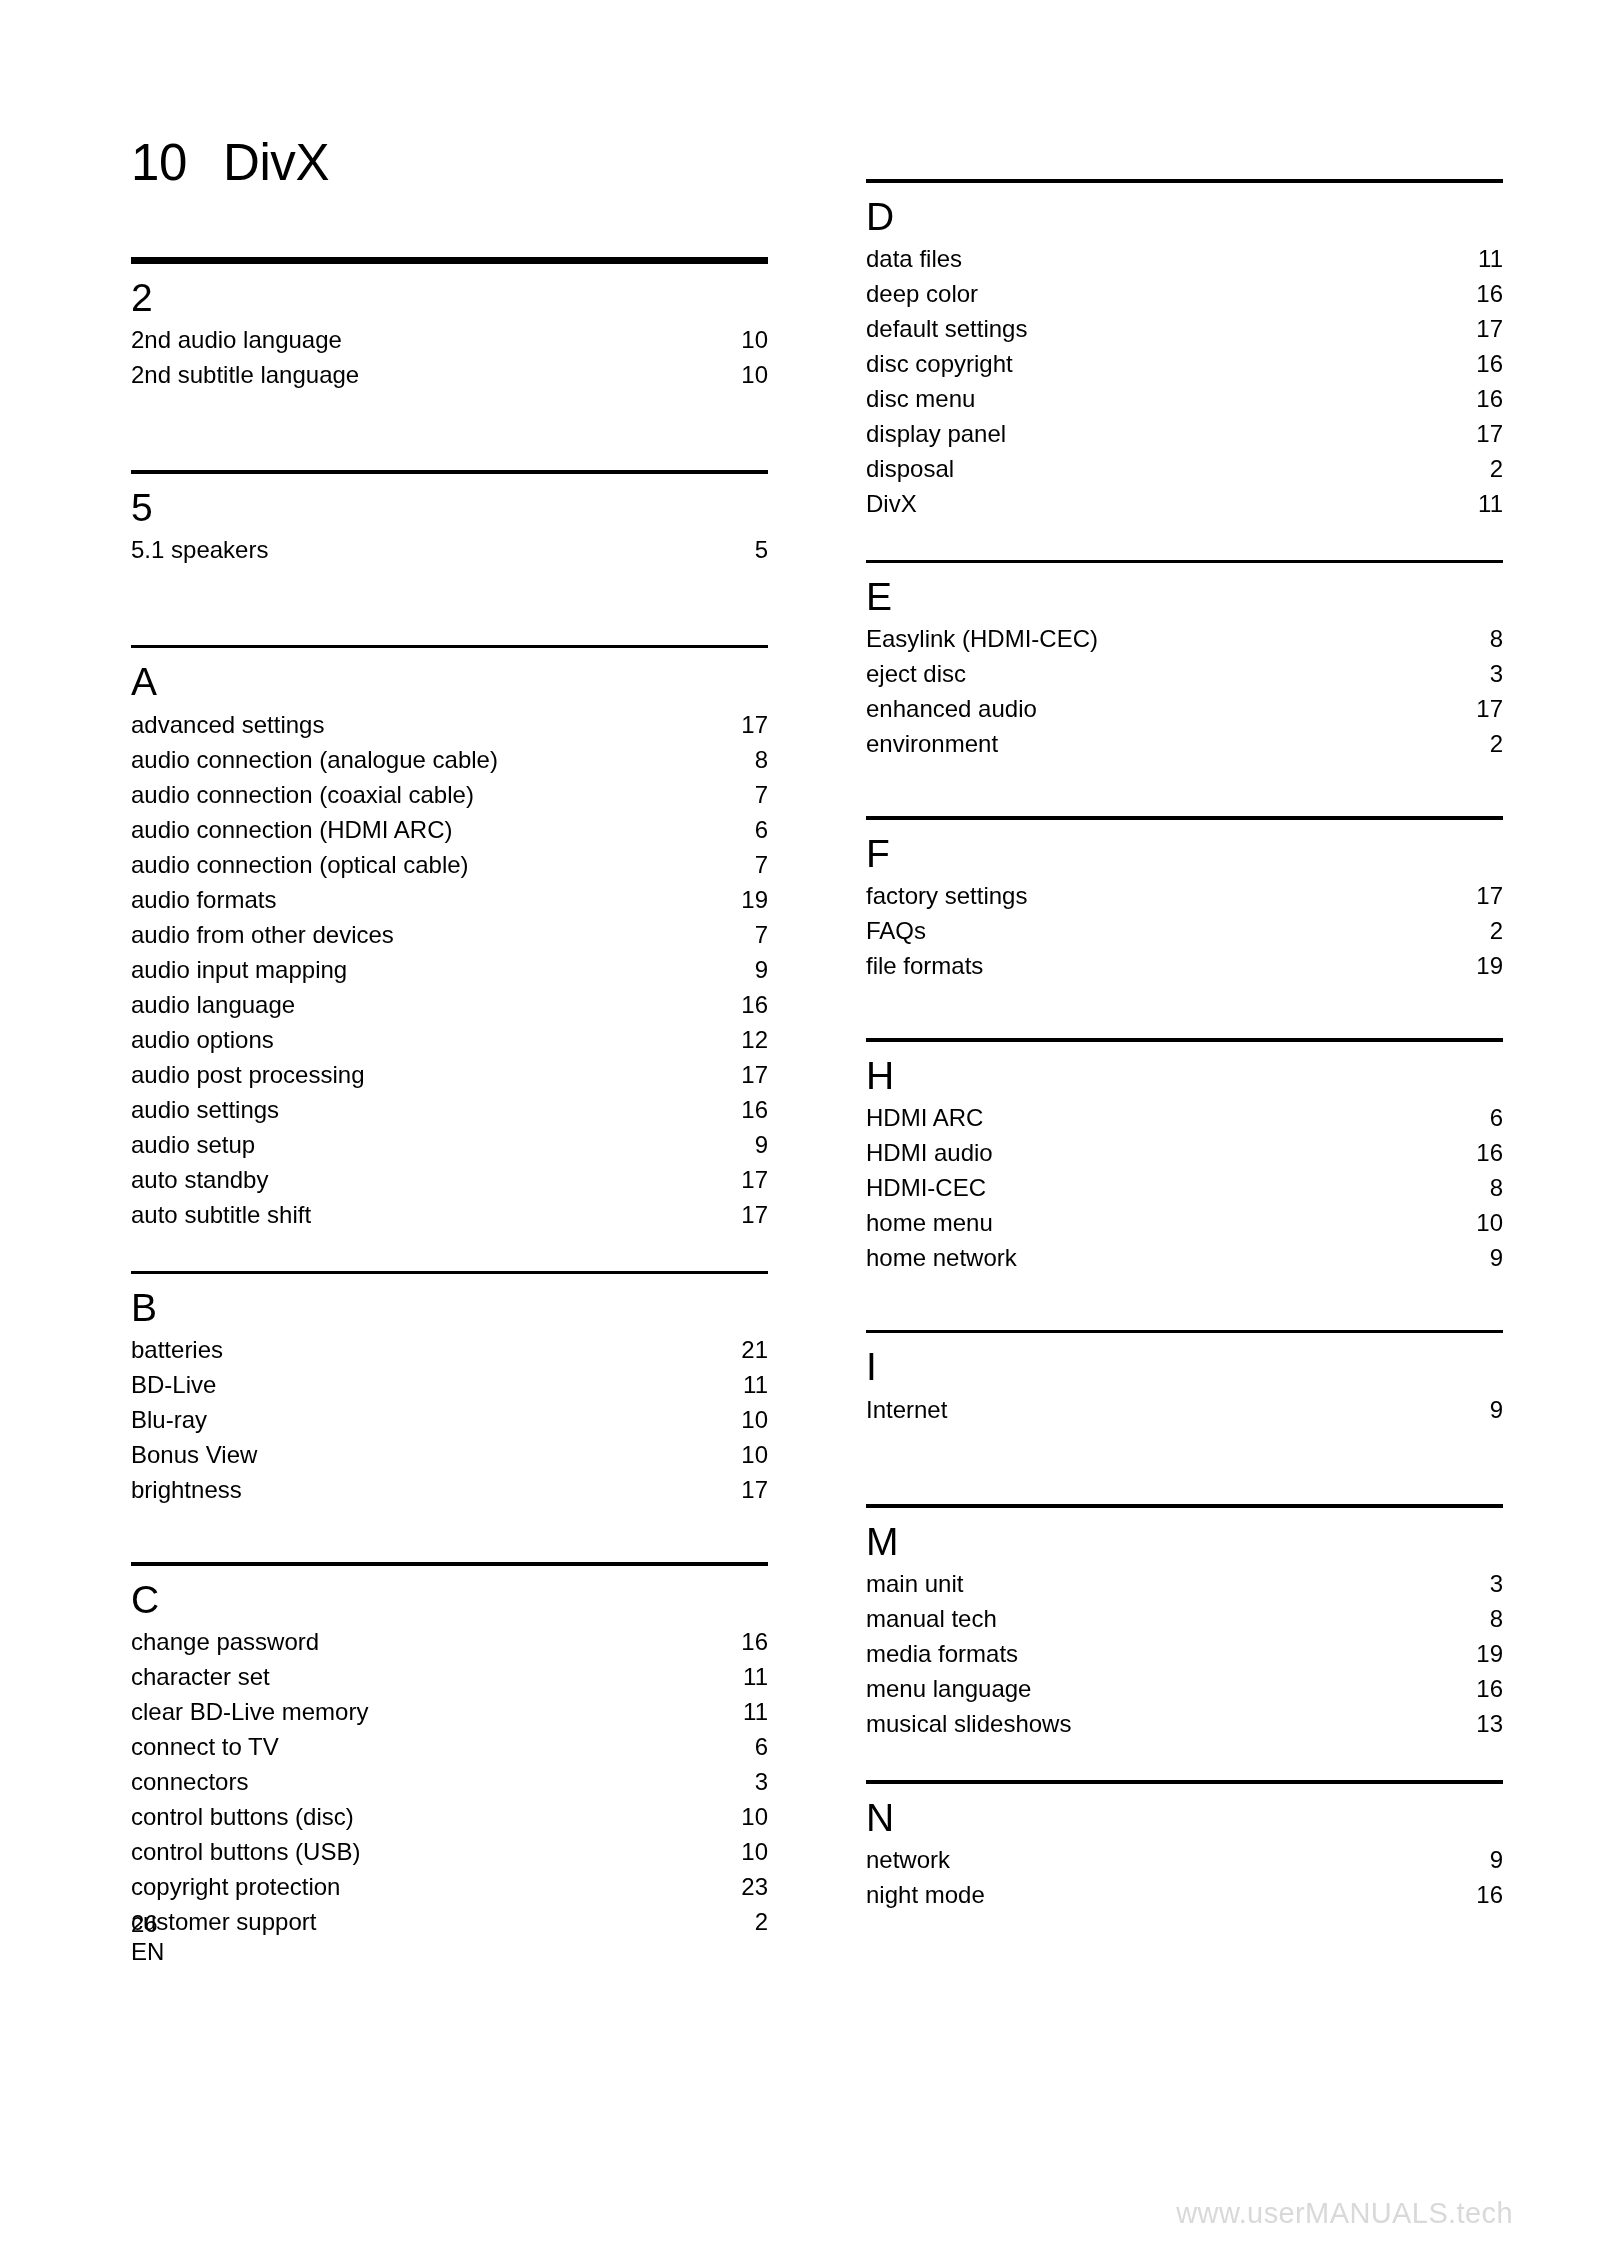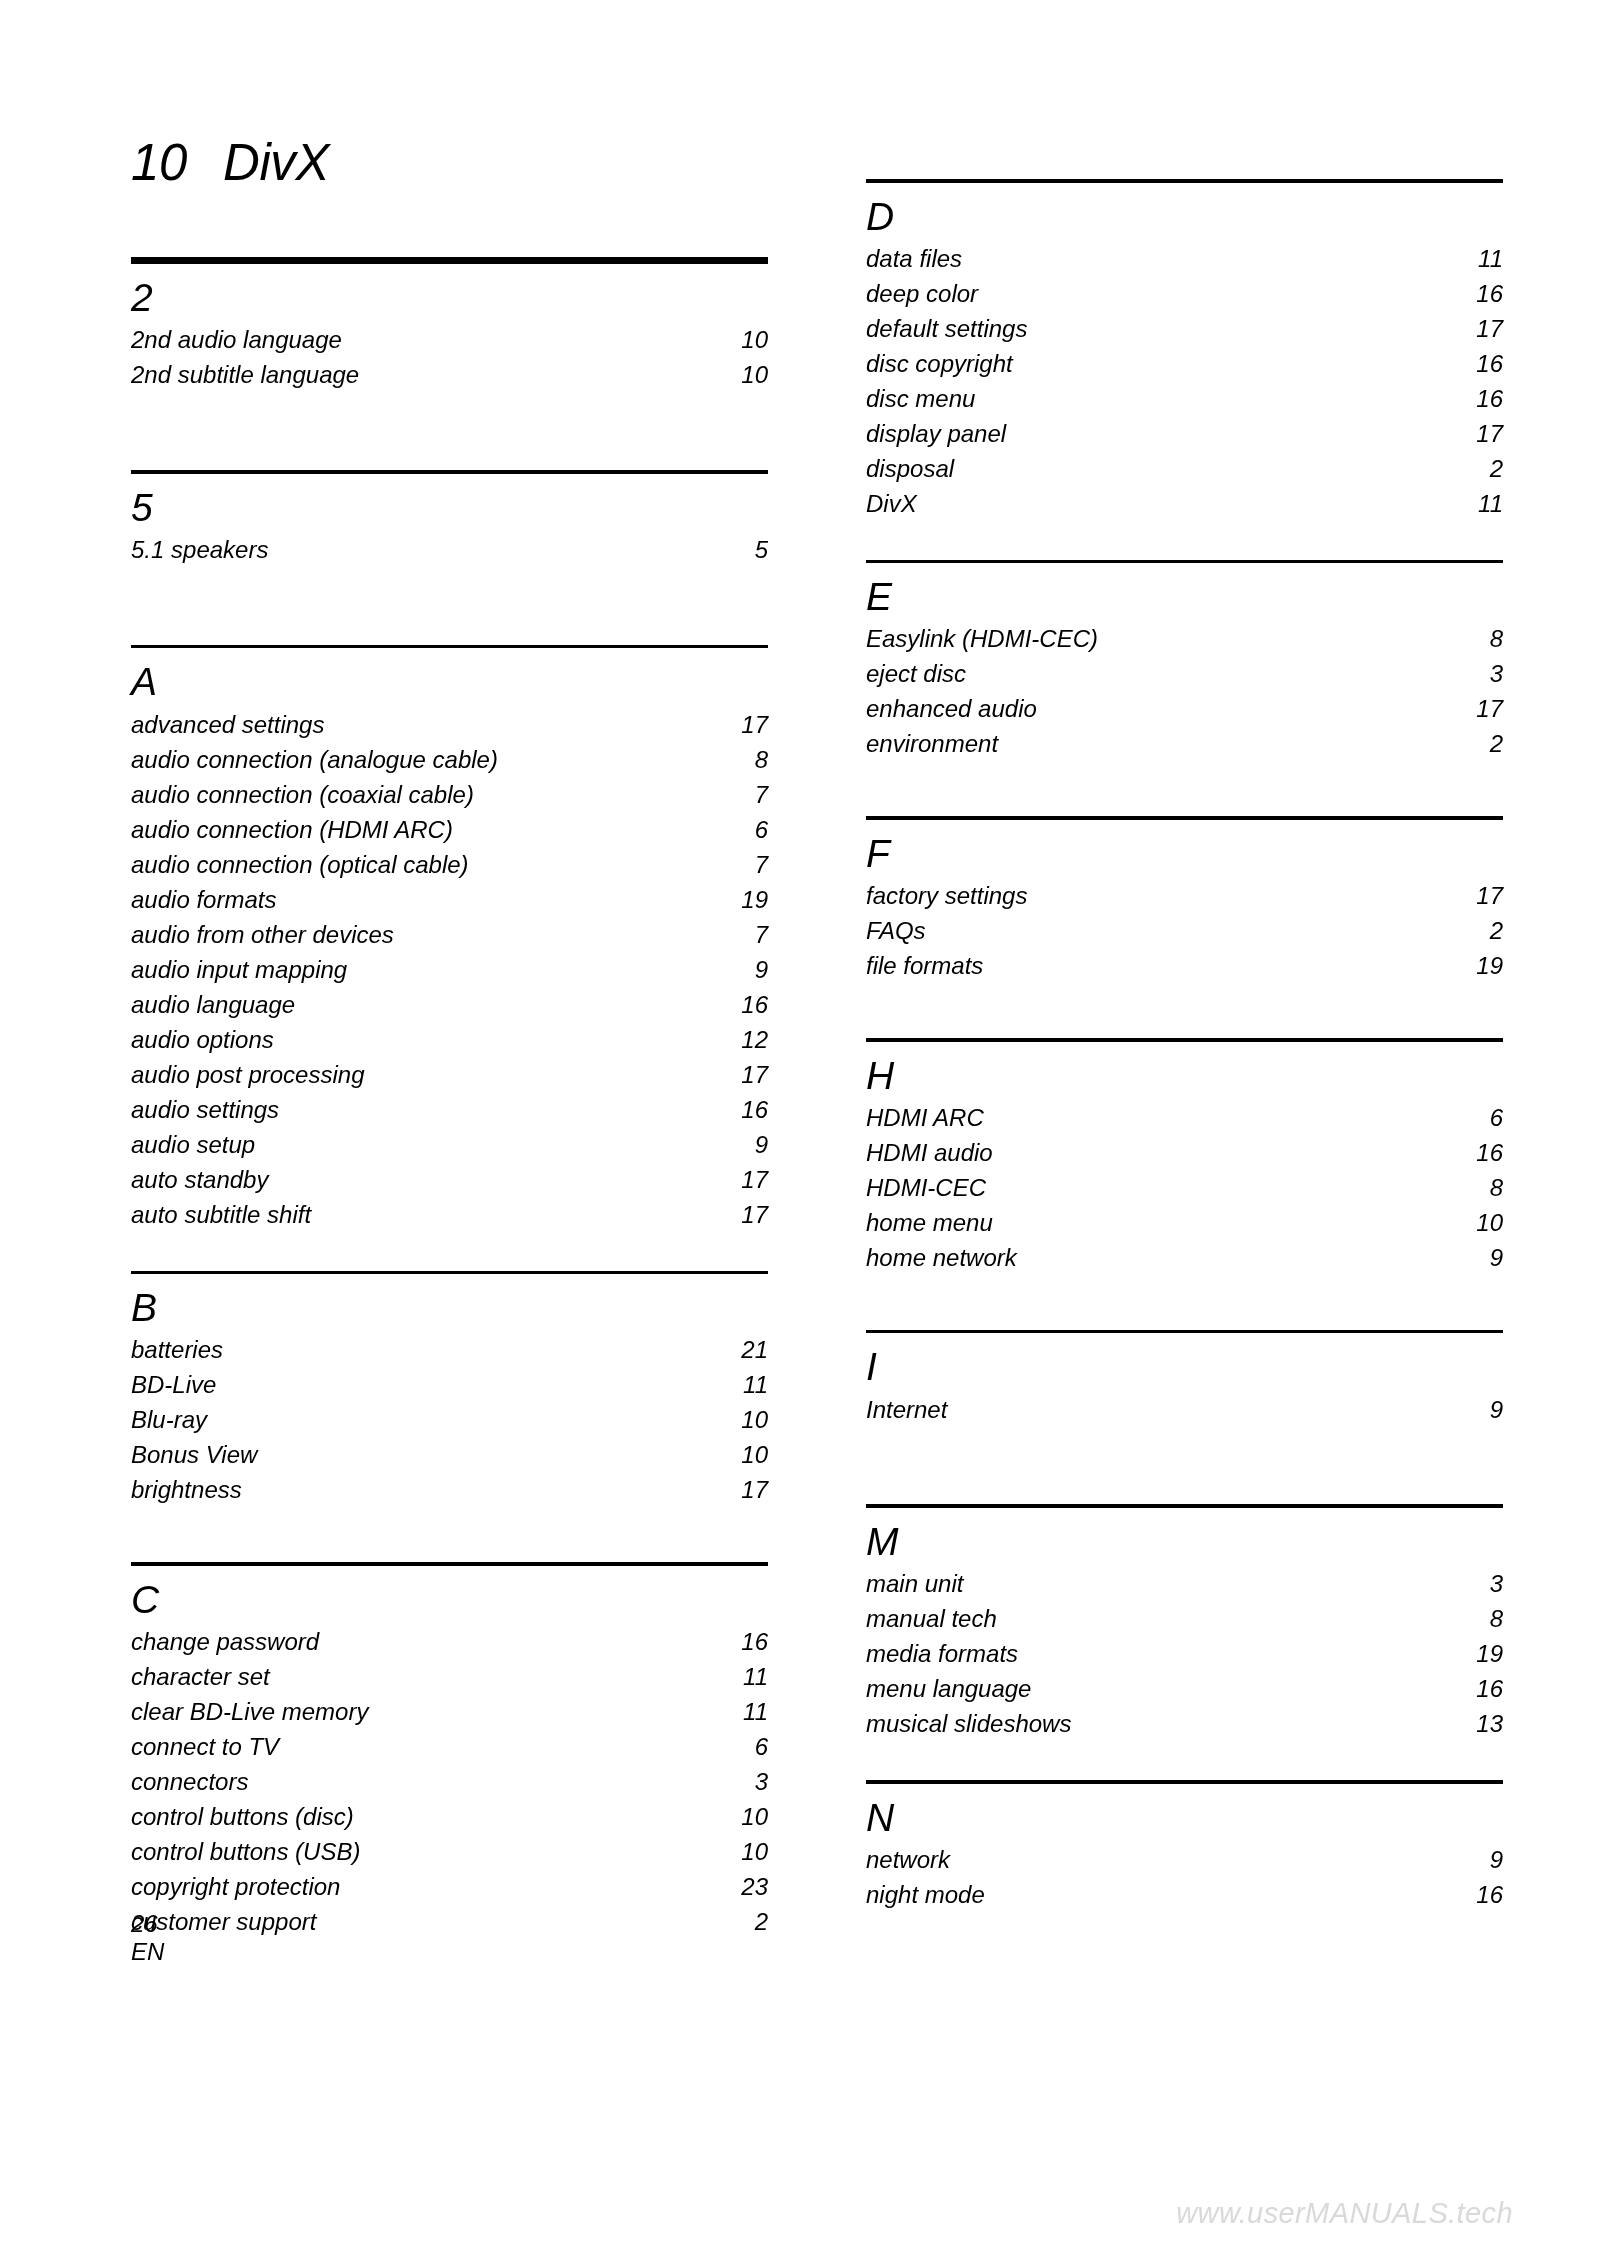--- a/index.html
+++ b/index.html
@@ -12,21 +12,20 @@
     height: 2262px;
     position: relative;
     font-family: "Liberation Sans", sans-serif;
     color: #000000;
     overflow: hidden;
   }
 
   .page {
     position: absolute;
     inset: 0;
-    font-style: italic;
   }
 
   
   .chapter-head {
     position: absolute;
     left: 131px;
     top: 133px;
     display: flex;
     align-items: baseline;
     font-size: 51px;

